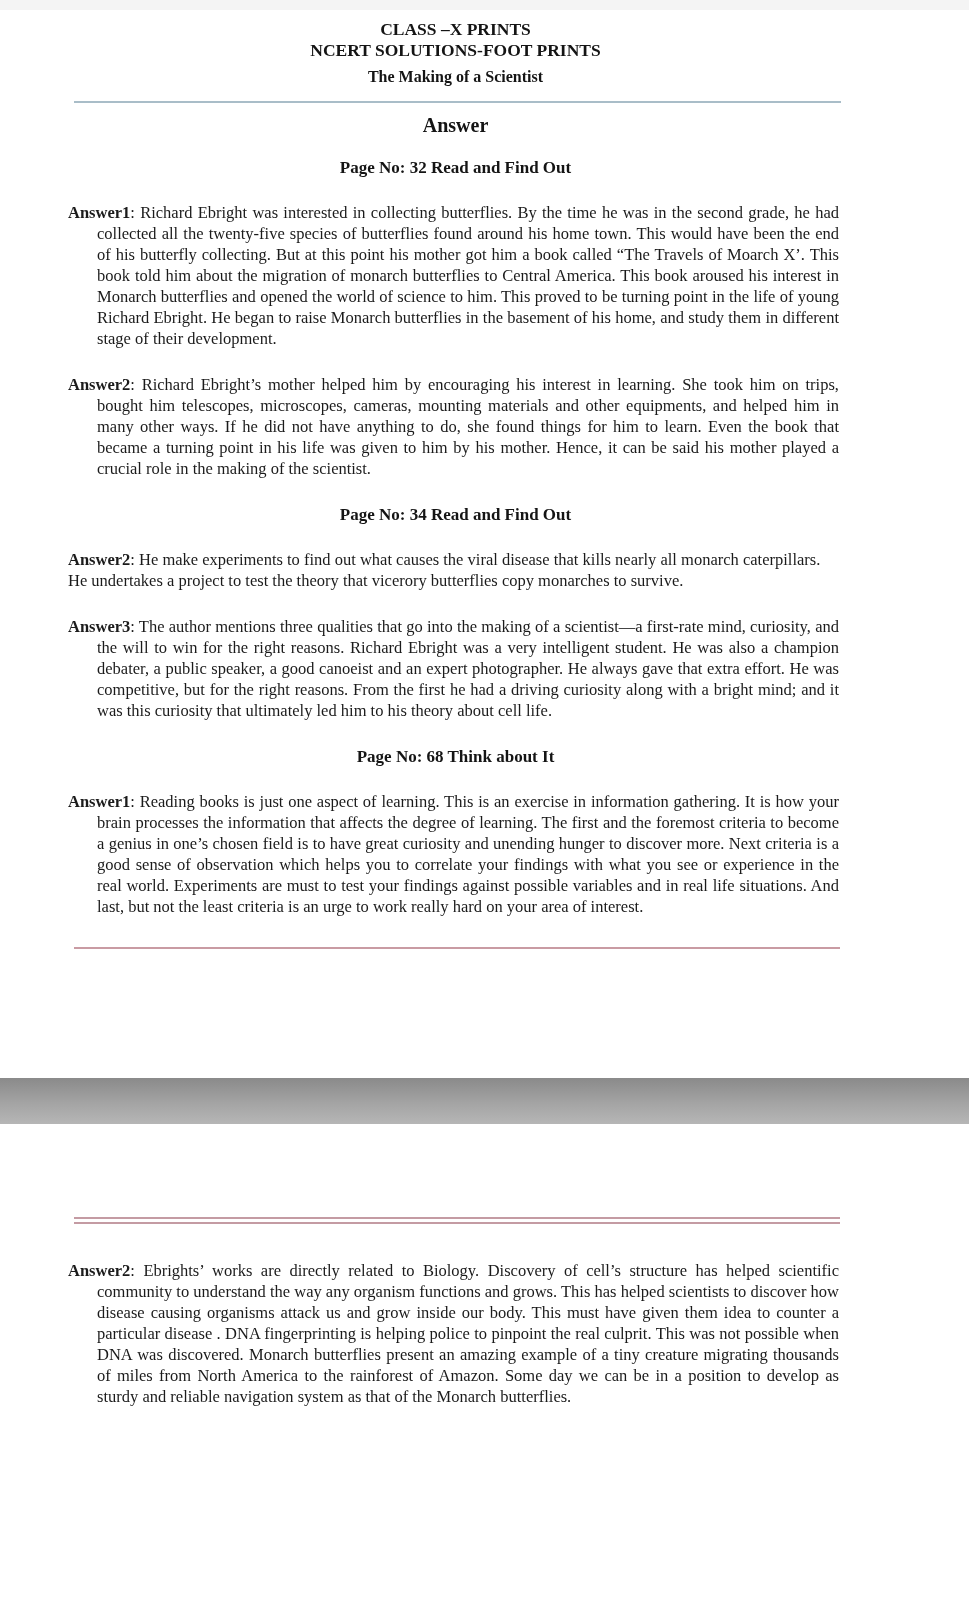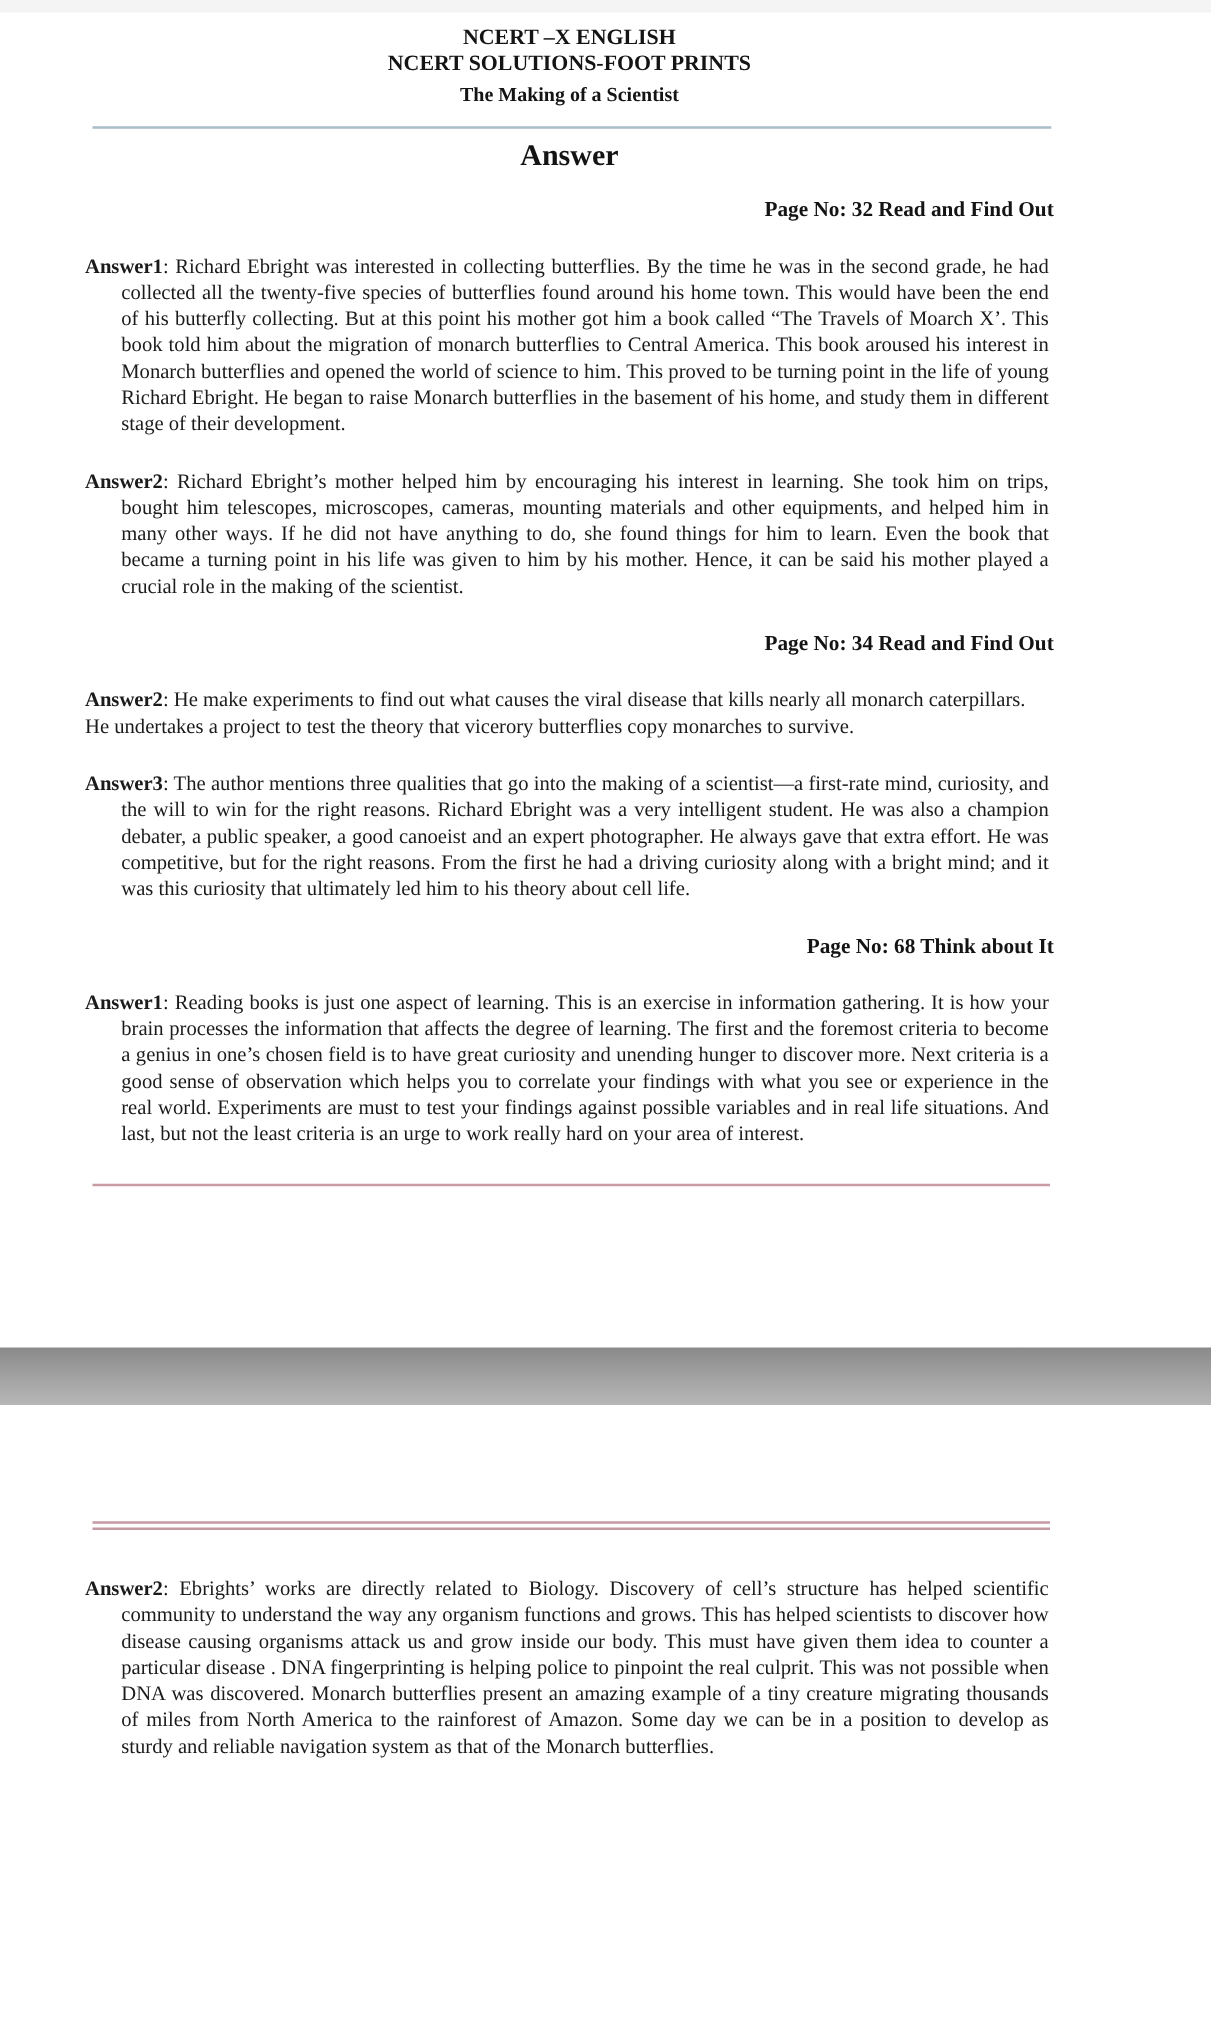--- a/index.html
+++ b/index.html
@@ -34,31 +34,31 @@
     margin-top: 2px;
     color: #141414;
   }
   .rule-blue {
     height: 2px;
     background: #a9bdc8;
     border: none;
     margin: 11px 2px 0 6px;
   }
   .answer-h {
-    font-size: 24px;
+    font-size: 20px;
     font-weight: bold;
     text-align: center;
     margin-top: 10px;
     line-height: 24px;
     color: #141414;
   }
   .sec-h {
     font-size: 17px;
     font-weight: bold;
-    text-align: right;
+    text-align: center;
     line-height: 21px;
     margin: 20px 0 24px 0;
     color: #141414;
   }
   .ans {
     font-size: 16.5px;
     line-height: 21px;
     text-align: justify;
     padding-left: 29px;
     text-indent: -29px;
@@ -89,21 +89,21 @@
   .footer-block { margin-top: 36px; }
 </style>
 </head>
 <body>
 
 <div class="top-strip"></div>
 
 <div class="content">
 
   <div class="doc-header">
-    <div class="hline">NCERT –X ENGLISH</div>
+    <div class="hline">CLASS –X PRINTS</div>
     <div class="hline">NCERT SOLUTIONS-FOOT PRINTS</div>
     <div class="htitle">The Making of a Scientist</div>
   </div>
 
   <div class="rule-blue"></div>
 
   <div class="answer-h">Answer</div>
 
   <div class="sec-h">Page No: 32 Read and Find Out</div>
 

